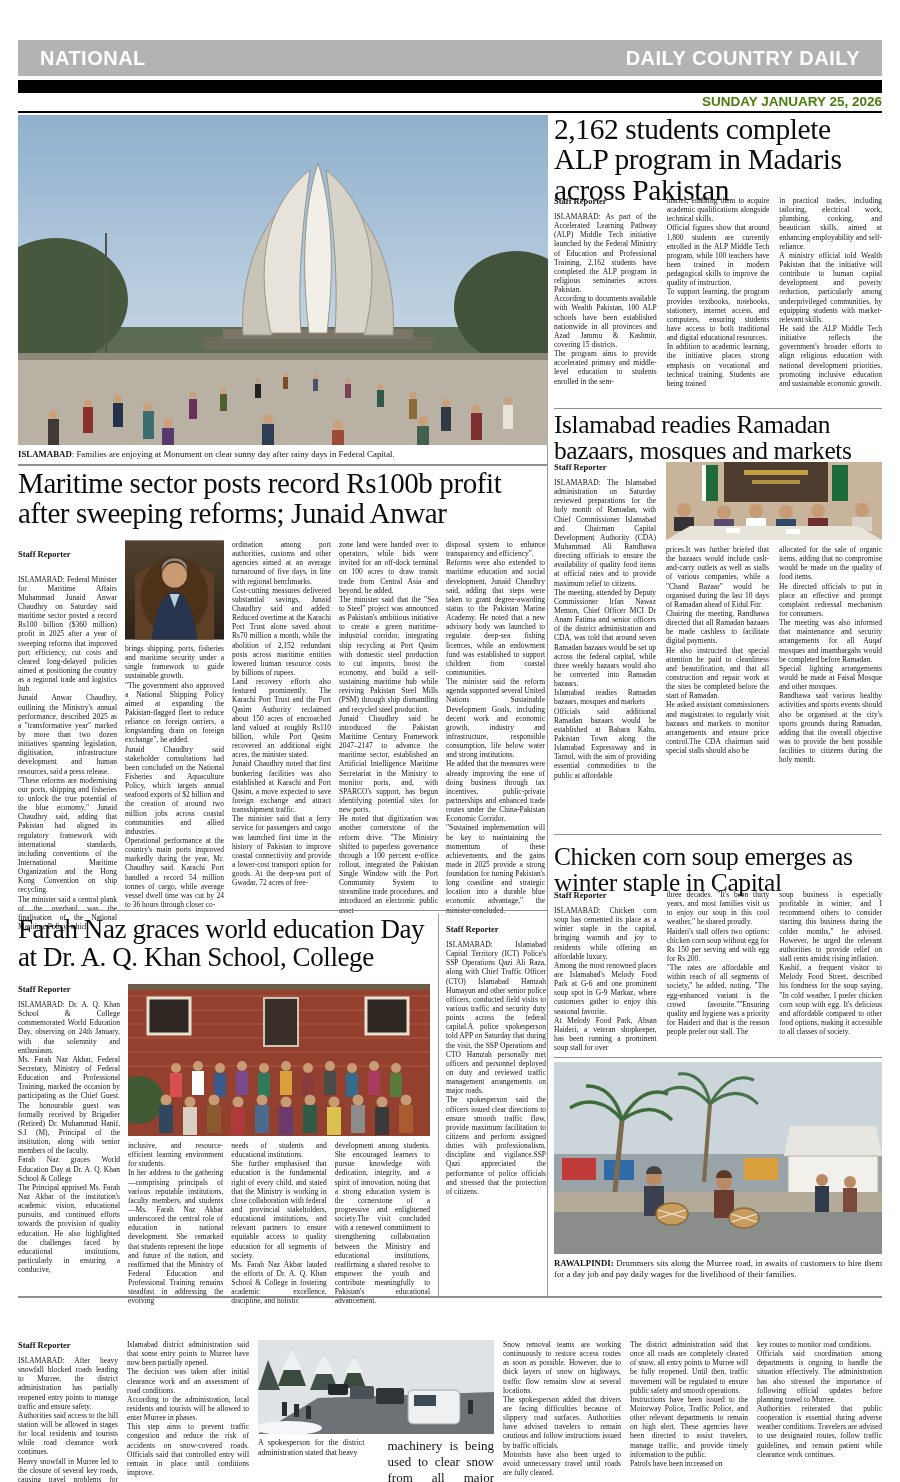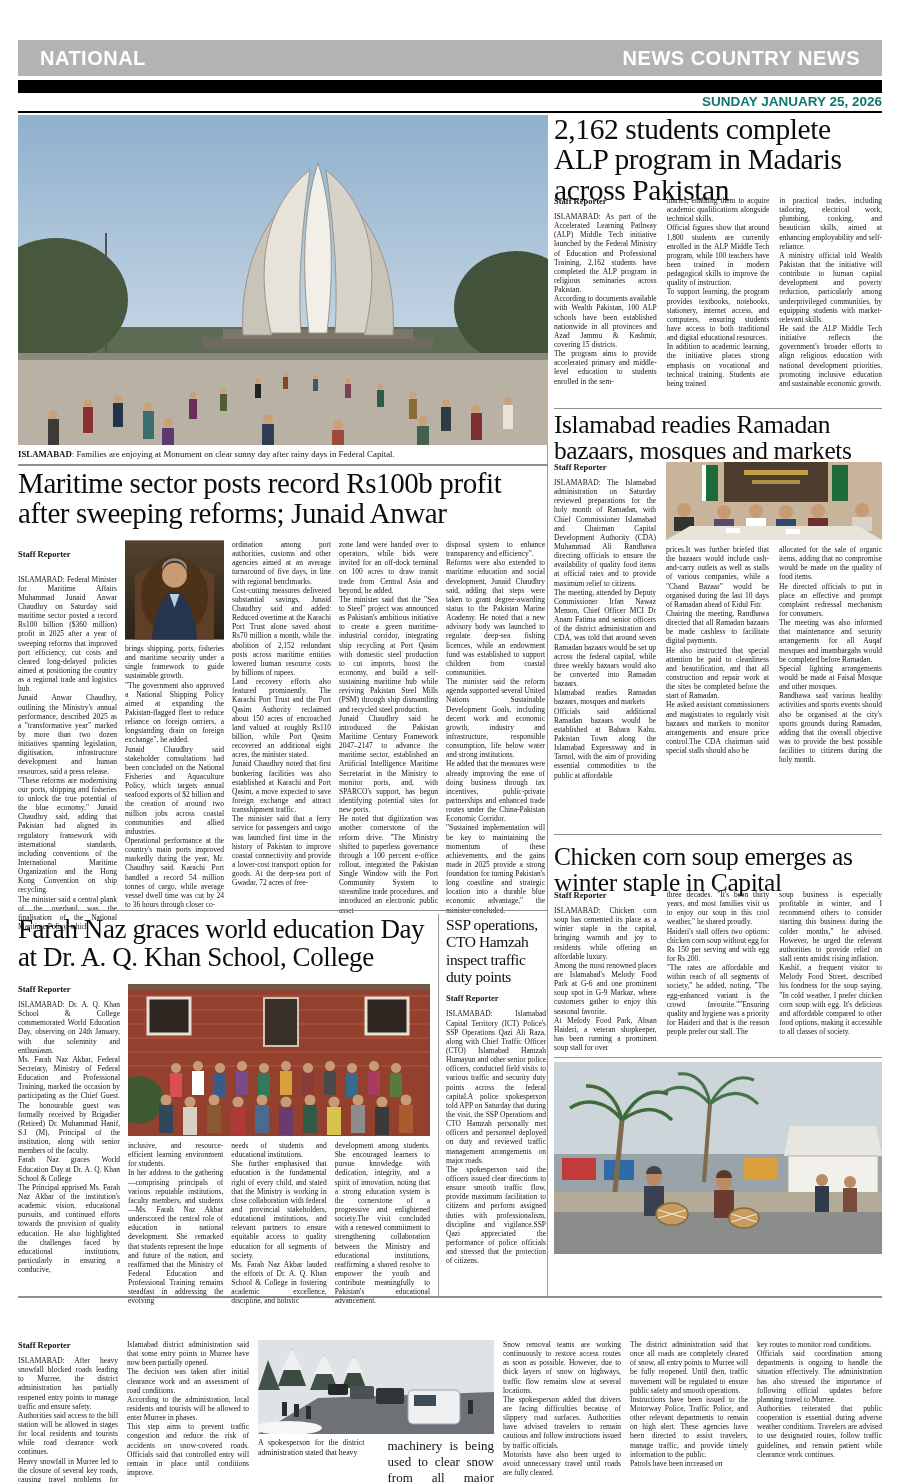--- a/index.html
+++ b/index.html
@@ -5,21 +5,21 @@
   html,body{margin:0;padding:0;background:#e8e8e8;}
   #paper{position:relative;width:900px;height:1482px;background:#fff;margin:0 auto;
          font-family:"Liberation Serif","DejaVu Serif",serif;color:#141414;overflow:hidden;}
   .abs{position:absolute;}
   
   .gray-bar{left:18px;top:40px;width:864px;height:36px;background:#b3b3b3;display:flex;align-items:center;
             justify-content:space-between;padding:0 22px;box-sizing:border-box;}
   .gray-bar span{font-family:"Liberation Sans",sans-serif;font-weight:bold;font-size:20px;color:#fff;letter-spacing:.5px;}
   .black-bar{left:18px;top:80px;width:864px;height:13px;background:#000;}
   .date-line{left:18px;top:94px;width:864px;text-align:right;font-family:"Liberation Sans",sans-serif;
-             font-weight:bold;font-size:13.5px;color:#0f766e;}
+             font-weight:bold;font-size:13.5px;color:#4d7c0f;}
   .rule-b{background:#000;height:2px;}
   .rule-g{background:#8f8f8f;height:1px;}
   .v-rule{background:#9a9a9a;width:1px;}
   
   .hl{font-weight:400;color:#0d0d0d;letter-spacing:-0.4px;line-height:1.03;}
   .byline{font-size:8.5px;font-weight:bold;margin-bottom:6px;}
   
   .cols{display:flex;gap:8px;align-items:flex-start;}
   .col{flex:1;font-size:7.5px;line-height:1.22;text-align:justify;white-space:pre-line;overflow:hidden;}
   .caption{font-size:8.8px;line-height:1.2;}
@@ -27,21 +27,21 @@
   .photo{overflow:hidden;background:#ccc;}
   .photo svg{display:block;}
 </style>
 </head>
 <body>
 
 <div id="paper">
 
   <div class="abs gray-bar">
     <span>NATIONAL</span>
-    <span>NEWS COUNTRY NEWS</span>
+    <span>DAILY COUNTRY DAILY</span>
   </div>
   <div class="abs black-bar"></div>
   <div class="abs date-line">SUNDAY JANUARY 25, 2026</div>
   <div class="abs rule-b" style="left:18px;top:111px;width:864px;"></div>
 
   <div class="abs v-rule" style="left:547px;top:115px;height:1181px;"></div>
 
   <div class="abs photo" style="left:18px;top:115px;width:530px;height:330px;">
     <svg width="530" height="330" viewBox="0 0 530 330">
       <defs>
@@ -325,21 +325,20 @@
 In her address to the gathering—comprising principals of various reputable institutions, faculty members, and students—Ms. Farah Naz Akbar underscored the central role of education in national development. She remarked that students represent the hope and future of the nation, and reaffirmed that the Ministry of Federal Education and Professional Training remains steadfast in addressing the evolving</div>
         <div class="col">needs of students and educational institutions.
 She further emphasised that education is the fundamental right of every child, and stated that the Ministry is working in close collaboration with federal and provincial stakeholders, educational institutions, and relevant partners to ensure equitable access to quality education for all segments of society.
 Ms. Farah Naz Akbar lauded the efforts of Dr. A. Q. Khan School &amp; College in fostering academic excellence, discipline, and holistic</div>
         <div class="col">development among students. She encouraged learners to pursue knowledge with dedication, integrity, and a spirit of innovation, noting that a strong education system is the cornerstone of a progressive and enlightened society.The visit concluded with a renewed commitment to strengthening collaboration between the Ministry and educational institutions, reaffirming a shared resolve to empower the youth and contribute meaningfully to Pakistan's educational advancement.</div>
       </div>
     </div>
   </div>
 
   <div class="abs" style="left:446px;top:916px;width:100px;height:380px;overflow:hidden;">
-    <div class="hl" style="font-size:15.5px;line-height:1.12;">SSP operations, CTO Hamzah inspect traffic duty points</div>
     <div class="byline" style="margin-top:8px;">Staff Reporter</div>
     <div class="col" style="width:100px;">ISLAMABAD: Islamabad Capital Territory (ICT) Police's SSP Operations Qazi Ali Raza, along with Chief Traffic Officer (CTO) Islamabad Hamzah Humayun and other senior police officers, conducted field visits to various traffic and security duty points across the federal capital.A police spokesperson told APP on Saturday that during the visit, the SSP Operations and CTO Hamzah personally met officers and personnel deployed on duty and reviewed traffic management arrangements on major roads.
 The spokesperson said the officers issued clear directions to ensure smooth traffic flow, provide maximum facilitation to citizens and perform assigned duties with professionalism, discipline and vigilance.SSP Qazi appreciated the performance of police officials and stressed that the protection of citizens.</div>
   </div>
 
   <div class="abs hl" style="left:554px;top:114px;width:330px;font-size:29.5px;">2,162 students complete ALP program in Madaris across Pakistan</div>
   <div class="abs cols" style="left:554px;top:196px;width:328px;height:210px;gap:10px;">
     <div style="flex:1;overflow:hidden;">
       <div class="byline">Staff Reporter</div>
       <div class="col">ISLAMABAD: As part of the Accelerated Learning Pathway (ALP) Middle Tech initiative launched by the Federal Ministry of Education and Professional Training, 2,162 students have completed the ALP program in religious seminaries across Pakistan.
@@ -465,20 +464,23 @@
         <path d="M177,152 L203,160 M177,160 L203,152" stroke="#f2ead8" stroke-width="1.2"></path>
       </g>
       <g>
         <circle cx="268" cy="118" r="6" fill="#b98a63"></circle>
           <rect x="261" y="124" width="14" height="26" fill="#2f3a4a"></rect>
         <circle cx="296" cy="120" r="6" fill="#b98a63"></circle>
           <rect x="289" y="126" width="14" height="24" fill="#7a4a3a"></rect>
       </g>
     </svg>
   </div>
+  <div class="abs caption" style="left:554px;top:1258px;width:328px;text-align:justify;">
+    <b>RAWALPINDI:</b><span> Drummers sits along the Murree road, in awaits of customers to hire them for a day job and pay daily wages for the livelihood of their families.</span>
+  </div>
 
   <div class="abs rule-g" style="left:18px;top:1296px;width:864px;height:2px;"></div>
   <div class="abs cols" style="left:18px;top:1340px;width:864px;height:138px;gap:9px;">
     <div style="flex:none;width:100px;overflow:hidden;">
       <div class="byline">Staff Reporter</div>
       <div class="col" style="width:100px;">ISLAMABAD: After heavy snowfall blocked roads leading to Murree, the district administration has partially reopened entry points to manage traffic and ensure safety.
 Authorities said access to the hill station will be allowed in stages for local residents and tourists while road clearance work continues.
 Heavy snowfall in Murree led to the closure of several key roads, causing travel problems for commuters and visitors. The</div>
     </div>
     <div class="col" style="flex:none;width:122px;">Islamabad district administration said that some entry points to Murree have now been partially opened.

